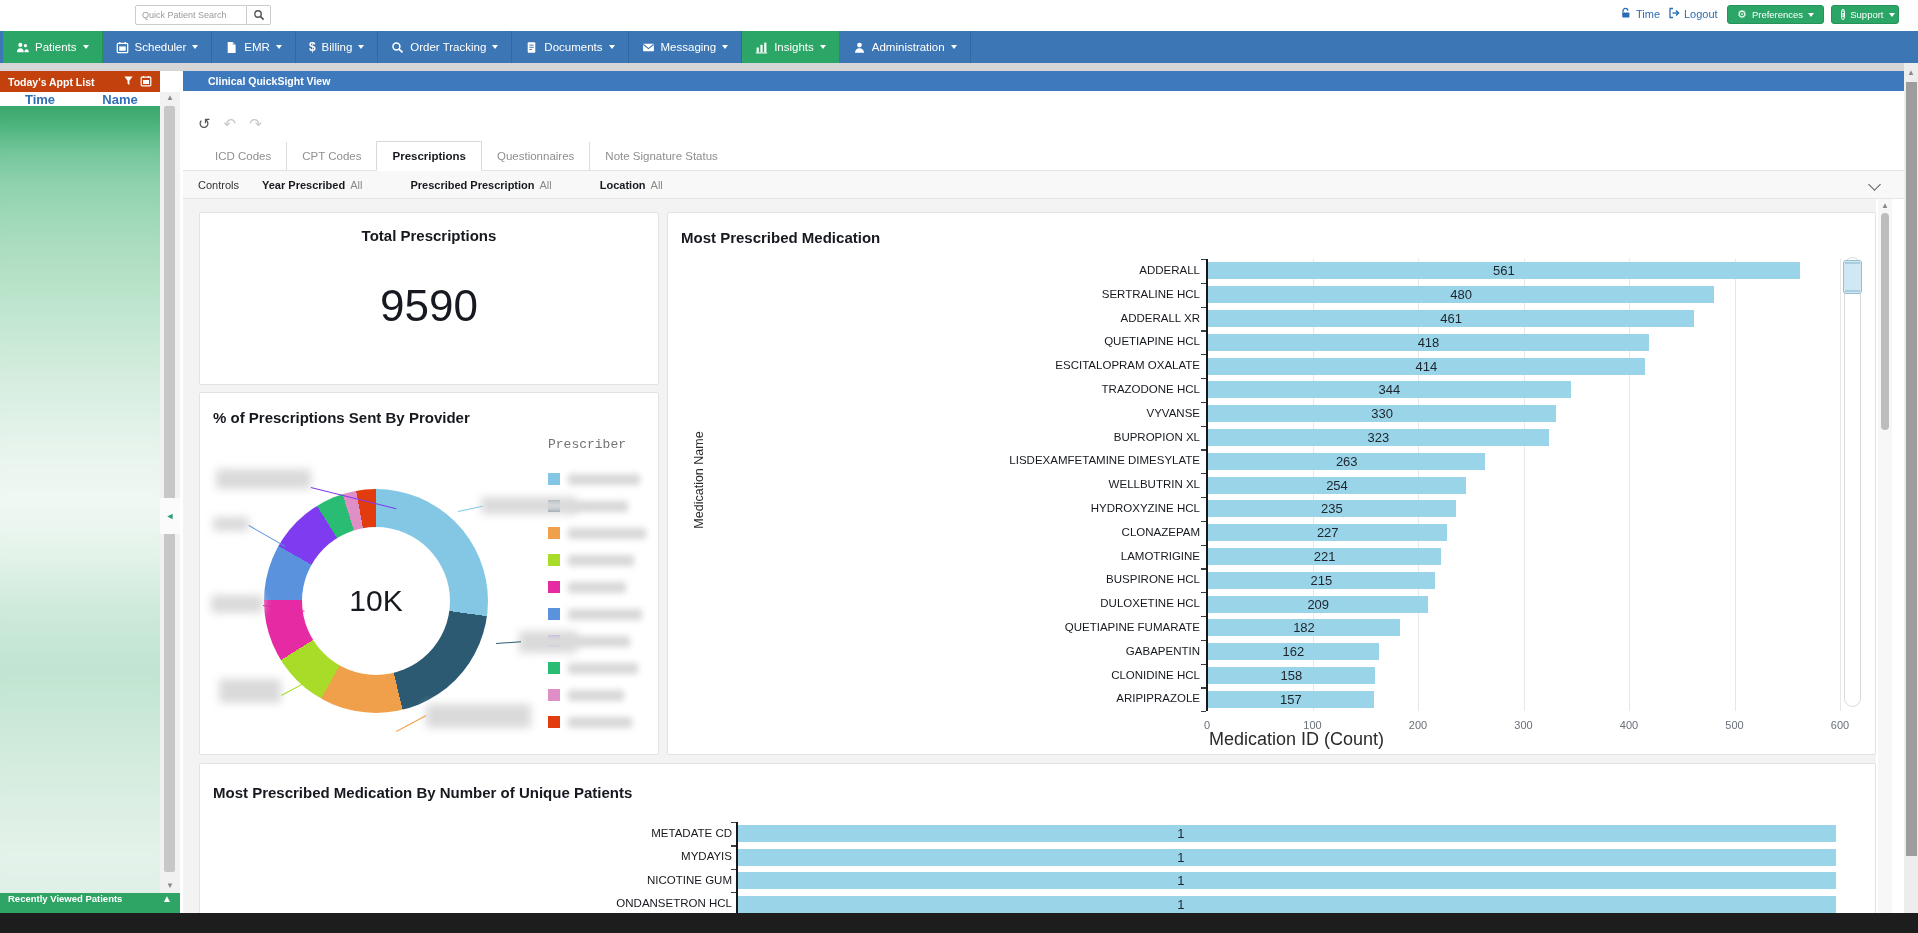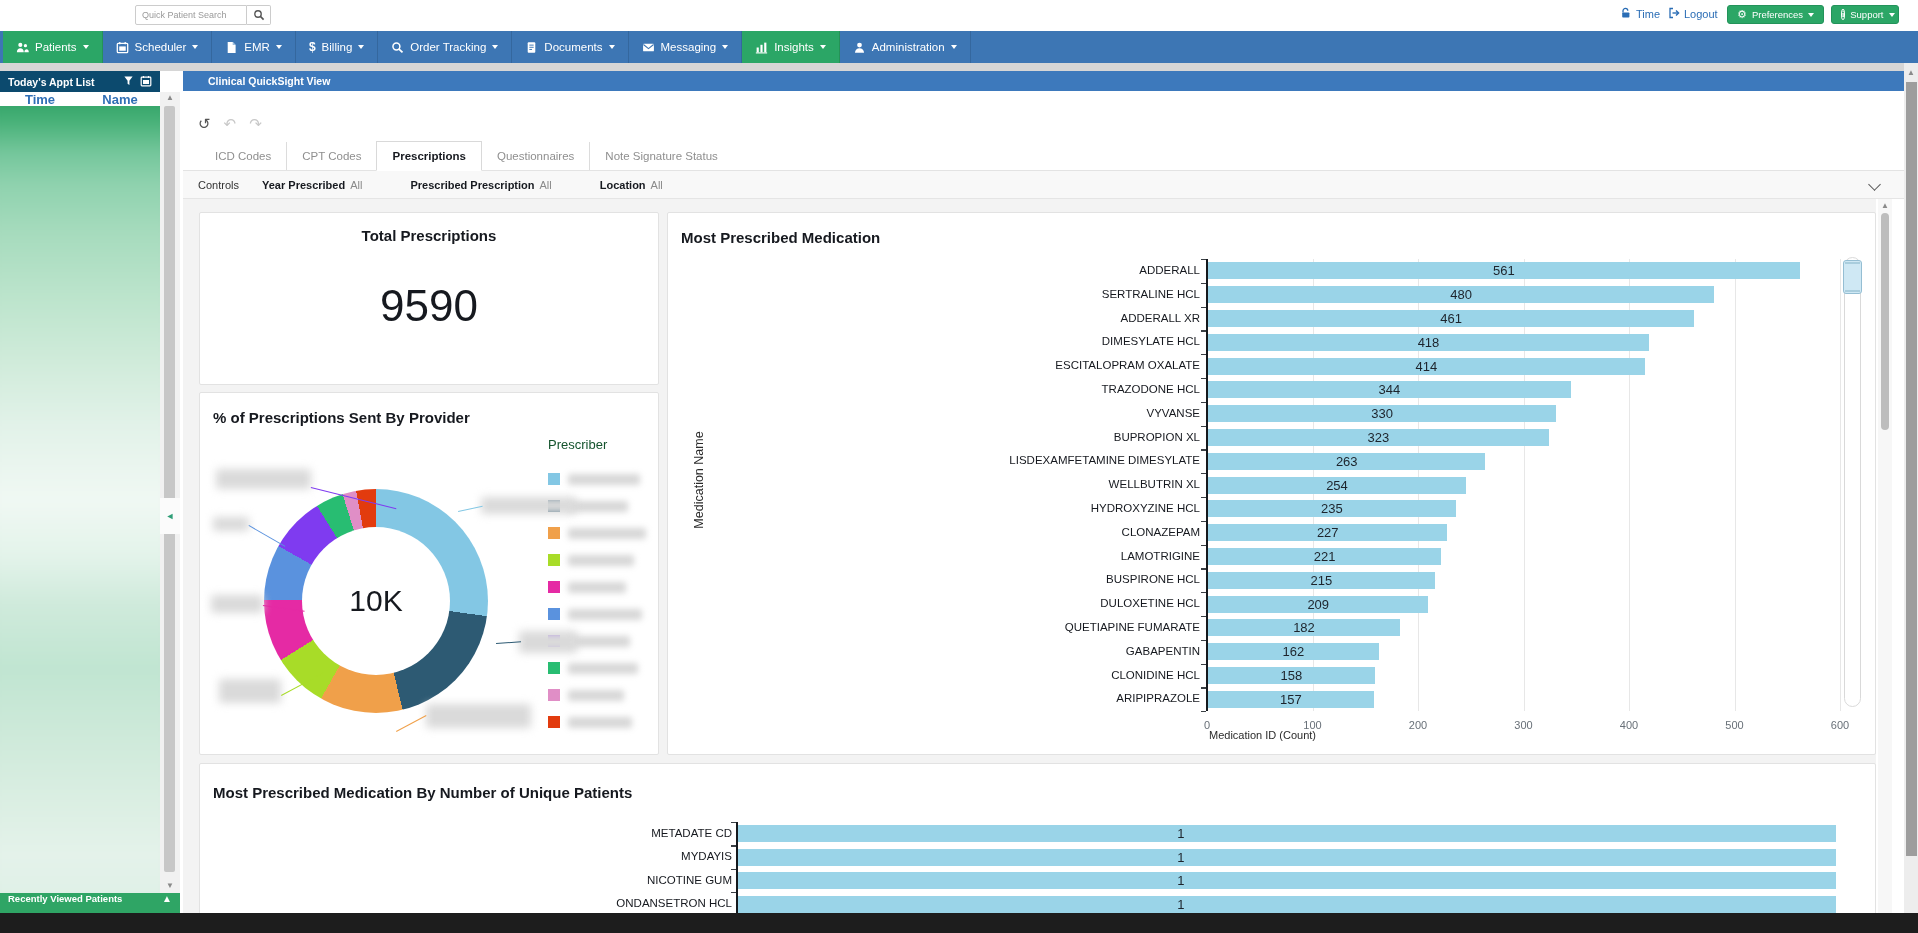--- a/index.html
+++ b/index.html
@@ -31,21 +31,21 @@
     border-right:1px solid #34679e;cursor:pointer;white-space:nowrap;}
   .nav-item.hl{background:#2BA666;border-right-color:#249257;}
   .nav-ico{width:13px;height:13px;display:inline-flex;align-items:center;justify-content:center;}
   .dollar-glyph{font-weight:bold;font-size:12px;color:#fff;}
 
   
   #graystrip{left:0;top:63px;width:1918px;height:8px;background:#d6d6d6;}
 
   
   #sidebar{left:0;top:71px;width:160px;height:842px;background:#e8f4ee;overflow:hidden;}
-  #sb-header{left:0;top:71px;width:160px;height:21px;background:#0c4a6e;color:#fff;font-weight:bold;
+  #sb-header{left:0;top:71px;width:160px;height:21px;background:#c2410c;color:#fff;font-weight:bold;
     font-size:10.5px;display:flex;align-items:center;padding:0 8px;gap:6px;justify-content:center;}
   #sb-header .spacer{flex:1;}
   #sb-cols{left:0;top:92px;width:160px;height:14px;background:#fff;display:flex;font-size:13px;font-weight:bold;color:#2f6eb5;}
   #sb-cols div{flex:1;text-align:center;}
   #sb-blur{left:0;top:106px;width:160px;height:787px;overflow:hidden;}
   #sb-blur .grad{position:absolute;left:-10px;top:-10px;right:-10px;bottom:-10px;filter:blur(5px);
     background:linear-gradient(180deg,#2fa165 0%,#46b077 3%,#74c69b 7%,#8fd2ae 11%,#a6dbbd 17%,
       #bce4cc 25%,#d0ebda 33%,#e2f2e9 41%,#f0f8f3 50%,#e3f3ea 57%,#cfeadb 63%,#c0e5d1 71%,
       #cde9d9 79%,#daeee2 87%,#e4f2ea 94%,#def0e6 100%);}
   #sb-scroll{left:160px;top:92px;width:20px;height:801px;background:#f1f1f1;}
@@ -88,39 +88,39 @@
   #card-total{left:199px;top:212px;width:460px;height:173px;}
   #total-title{left:0;top:14px;width:100%;text-align:center;}
   #total-value{position:absolute;left:0;top:68px;width:100%;text-align:center;font-size:44px;color:#16191f;}
 
   
   #card-donut{left:199px;top:392px;width:460px;height:363px;}
   #donut-title{left:13px;top:16px;}
   #donut{position:absolute;left:64px;top:96px;width:224px;height:224px;border-radius:50%;}
   #donut-hole{position:absolute;left:102px;top:134px;width:148px;height:148px;border-radius:50%;background:#fff;
     display:flex;align-items:center;justify-content:center;font-size:30px;color:#16191f;}
-  #legend-title{position:absolute;left:348px;top:44px;font-size:13px;color:#14532d;}
+  #legend-title{position:absolute;left:348px;top:44px;font-size:13px;color:#737373;font-family:Liberation Mono, monospace;}
   .lg-row{position:absolute;left:348px;display:flex;align-items:center;gap:8px;cursor:pointer;}
   .lg-swatch{width:12px;height:12px;}
   .lg-blur{height:11px;background:#d7d7d7;border-radius:2px;filter:blur(3px);}
   .callout-blur{position:absolute;background:#dadada;border-radius:2px;filter:blur(4px);}
   .callout-line{position:absolute;height:1.4px;transform-origin:0 0;}
 
   
   #card-meds{left:667px;top:212px;width:1209px;height:543px;}
   #meds-title{left:13px;top:16px;}
   #meds-ylabel{position:absolute;left:-34px;top:260px;font-size:12.5px;color:#2b2b2b;transform:rotate(-90deg);transform-origin:center;width:130px;text-align:center;}
   .axis-line{position:absolute;width:1.5px;background:#15191d;}
   .gridline{position:absolute;width:1px;background:#e7e7e7;}
   .bar-label{position:absolute;font-size:11.5px;color:#16191f;text-align:right;white-space:nowrap;}
   .bar{position:absolute;height:17px;background:#9AD4E8;display:flex;align-items:center;justify-content:center;
     font-size:13px;color:#1d242c;cursor:pointer;}
   .tick-stub{position:absolute;width:5px;height:1.2px;background:#3a3f44;}
   .xtick{position:absolute;font-size:11px;color:#687078;transform:translateX(-50%);}
-  #meds-xlabel{position:absolute;left:541px;top:516px;font-size:11px;color:#2b2b2b;}
+  #meds-xlabel{position:absolute;left:541px;top:516px;font-size:18px;color:#2b2b2b;}
   #chart-slider{position:absolute;left:1176px;top:44px;width:17px;height:450px;border:1px solid #d9d9d9;border-radius:9px;background:#fff;}
   #chart-slider-thumb{position:absolute;left:-2px;top:2px;width:19px;height:34px;background:#cfe8f4;border:1px solid #95bed3;
     border-radius:3px;cursor:grab;}
   #chart-slider-thumb:before,#chart-slider-thumb:after{content:"";position:absolute;left:1px;right:1px;height:2px;background:#a9cddd;}
   #chart-slider-thumb:before{top:1px;} #chart-slider-thumb:after{bottom:1px;}
 
   #card-unique{left:199px;top:763px;width:1677px;height:152px;}
   #unique-title{left:13px;top:20px;}
 
   
@@ -438,21 +438,21 @@
         <div class="tick-stub" style="left:533px;top:46px;"></div>
         <div class="bar-label" style="left:40px;width:492px;top:51px;">ADDERALL</div>
         <div class="bar" style="left:540px;top:49.4px;width:591.855px;">561</div>
         <div class="tick-stub" style="left:533px;top:69.8px;"></div>
         <div class="bar-label" style="left:40px;width:492px;top:74.8px;">SERTRALINE HCL</div>
         <div class="bar" style="left:540px;top:73.2px;width:506.40000000000003px;">480</div>
         <div class="tick-stub" style="left:533px;top:93.6px;"></div>
         <div class="bar-label" style="left:40px;width:492px;top:98.6px;">ADDERALL XR</div>
         <div class="bar" style="left:540px;top:97px;width:486.35499999999996px;">461</div>
         <div class="tick-stub" style="left:533px;top:117.4px;"></div>
-        <div class="bar-label" style="left:40px;width:492px;top:122.4px;">DIMESYLATE HCL</div>
+        <div class="bar-label" style="left:40px;width:492px;top:122.4px;">QUETIAPINE HCL</div>
         <div class="bar" style="left:540px;top:120.80000000000001px;width:440.99px;">418</div>
         <div class="tick-stub" style="left:533px;top:141.2px;"></div>
         <div class="bar-label" style="left:40px;width:492px;top:146.2px;">ESCITALOPRAM OXALATE</div>
         <div class="bar" style="left:540px;top:144.6px;width:436.77px;">414</div>
         <div class="tick-stub" style="left:533px;top:165px;"></div>
         <div class="bar-label" style="left:40px;width:492px;top:170px;">TRAZODONE HCL</div>
         <div class="bar" style="left:540px;top:168.4px;width:362.92px;">344</div>
         <div class="tick-stub" style="left:533px;top:188.8px;"></div>
         <div class="bar-label" style="left:40px;width:492px;top:193.8px;">VYVANSE</div>
         <div class="bar" style="left:540px;top:192.20000000000002px;width:348.15000000000003px;">330</div>

